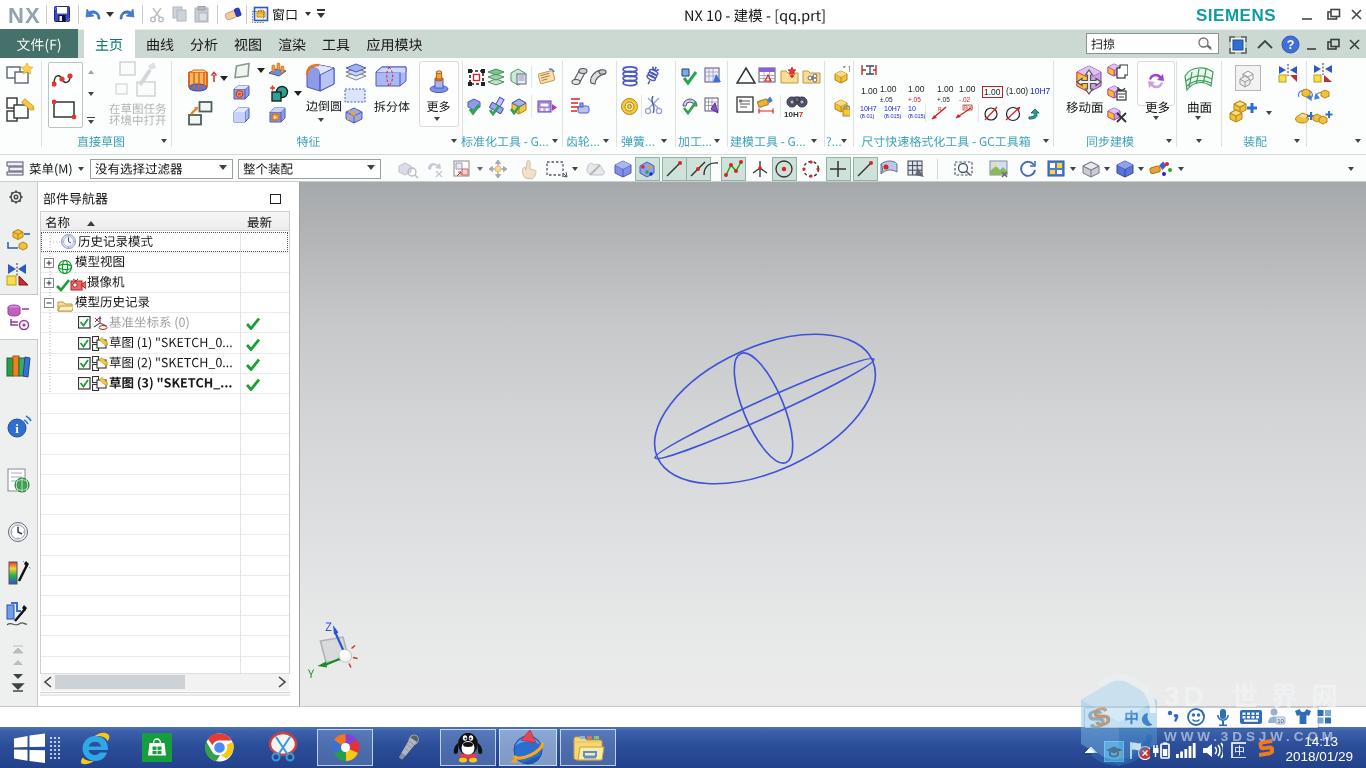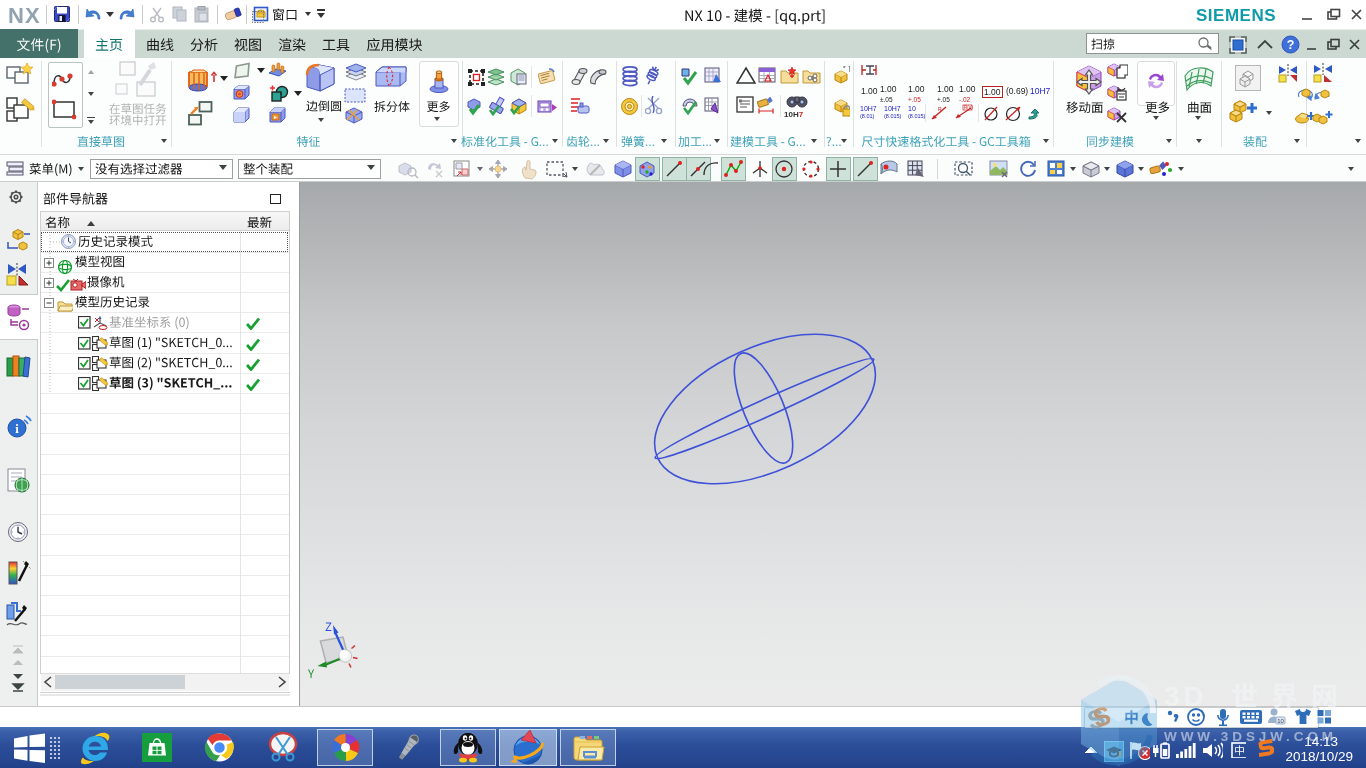--- a/index.html
+++ b/index.html
@@ -445,21 +445,21 @@
       <path d="M16 4 v10 M13 9 h3"></path>
     </g>
   </svg>
 <div style="position:absolute;left:858px;top:84px;width:200px;height:13px;font-family:Liberation Sans;font-size:8.5px;color:#222;">
     <span style="position:absolute;left:3px;top:2px;">1.00</span>
     <span style="position:absolute;left:22px;top:0px;">1.00<br><span style="font-size:6.5px;">±.05</span></span>
     <span style="position:absolute;left:50px;top:0px;">1.00<br><span style="font-size:6.5px;color:#c22;">+.05</span></span>
     <span style="position:absolute;left:79px;top:0px;">1.00<br><span style="font-size:6.5px;">+.05</span></span>
     <span style="position:absolute;left:101px;top:0px;">1.00<br><span style="font-size:6.5px;color:#c22;">-.02</span></span>
     <span style="position:absolute;left:124px;top:2px;border:1px solid #b22;padding:0 1px;">1.00</span>
-    <span style="position:absolute;left:148px;top:2px;">(0.69)</span>
+    <span style="position:absolute;left:148px;top:2px;">(1.00)</span>
     <span style="position:absolute;left:172px;top:2px;color:#2222cc;">10H7</span>
   </div>
 <div style="position:absolute;left:858px;top:104px;width:200px;height:20px;font-family:Liberation Sans;font-size:7px;color:#2222cc;line-height:7px;">
     <span style="position:absolute;left:2px;top:1px;">10H7<br><span style="font-size:5.5px">(8.01)</span></span>
     <span style="position:absolute;left:26px;top:1px;">10H7<br><span style="font-size:5.5px">(8.015)</span></span>
     <span style="position:absolute;left:50px;top:1px;">10<br><span style="font-size:5.5px">(8.015)</span></span>
   </div>
 <div style="position:absolute;left:925px;top:104px;width:1px;height:18px;background:#e3e6e4;"></div>
 <svg style="position:absolute;left:929px;top:104px;z-index:10;" width="20" height="18" viewBox="0 0 20 18">
     <path d="M3 15 L17 3" stroke="#c22" stroke-width="1.4"></path>
@@ -1213,21 +1213,21 @@
       <path d="M20 2 a12 12 0 0 1 0 15"></path>
     </g>
   </svg>
 <svg style="position:absolute;left:1231px;top:742px;z-index:10;" width="15" height="16" viewBox="0 0 15 16">
     <rect x="1" y="1" width="15" height="15" fill="none" stroke="#fff" stroke-width="1.6"></rect>
   </svg>
 <svg style="position:absolute;left:1255px;top:739px;z-index:10;" width="19" height="21" viewBox="0 0 19 21">
     <path d="M3 3 C3 1 6 0 10 0 L17 0 L17 4 L8 4 C6 4 6 6 8 6 L13 6 C16 6 18 8 18 11 C18 14 15 16 10 16 L2 16 L2 12 L12 12 C14 12 14 10 12 10 L7 10 C4 10 3 8 3 6Z" fill="#f07820" transform="rotate(-8 10 8) translate(1,1)"></path>
   </svg>
 <div style="position:absolute;left:1270px;top:734px;width:68px;color:#fff;font-size:13.5px;font-family:Liberation Sans;text-align:right;z-index:30;">14:13</div>
-<div style="position:absolute;left:1270px;top:749px;width:83px;color:#fff;font-size:13.5px;font-family:Liberation Sans;text-align:right;z-index:30;">2018/10/29</div>
+<div style="position:absolute;left:1270px;top:749px;width:83px;color:#fff;font-size:13.5px;font-family:Liberation Sans;text-align:right;z-index:30;">2018/01/29</div>
 <div style="position:absolute;left:1084px;top:707px;width:235px;height:21px;background:#fdfdfd;border:1px solid #c8ccd0;border-radius:2px;box-shadow:0 1px 2px rgba(0,0,0,0.2);"></div>
 <svg style="position:absolute;left:1084px;top:703px;z-index:32" width="252" height="28" viewBox="0 0 252 28">
     <g transform="translate(3,1)">
       <text x="9" y="23" font-family="Liberation Sans" font-size="26" font-weight="bold" fill="#9a8878" transform="rotate(-14 14 14)" text-anchor="middle" opacity="0.85">S</text>
       <text x="15" y="22" font-family="Liberation Sans" font-size="26" font-weight="bold" fill="#f07820" transform="rotate(-14 14 14)" text-anchor="middle">S</text>
     </g>
     <g fill="#2e6db8" transform="translate(40.0,20.0) scale(0.1500)">
       <use href="#g139" x="0"></use>
     </g>
     <g fill="#2e6db8">

